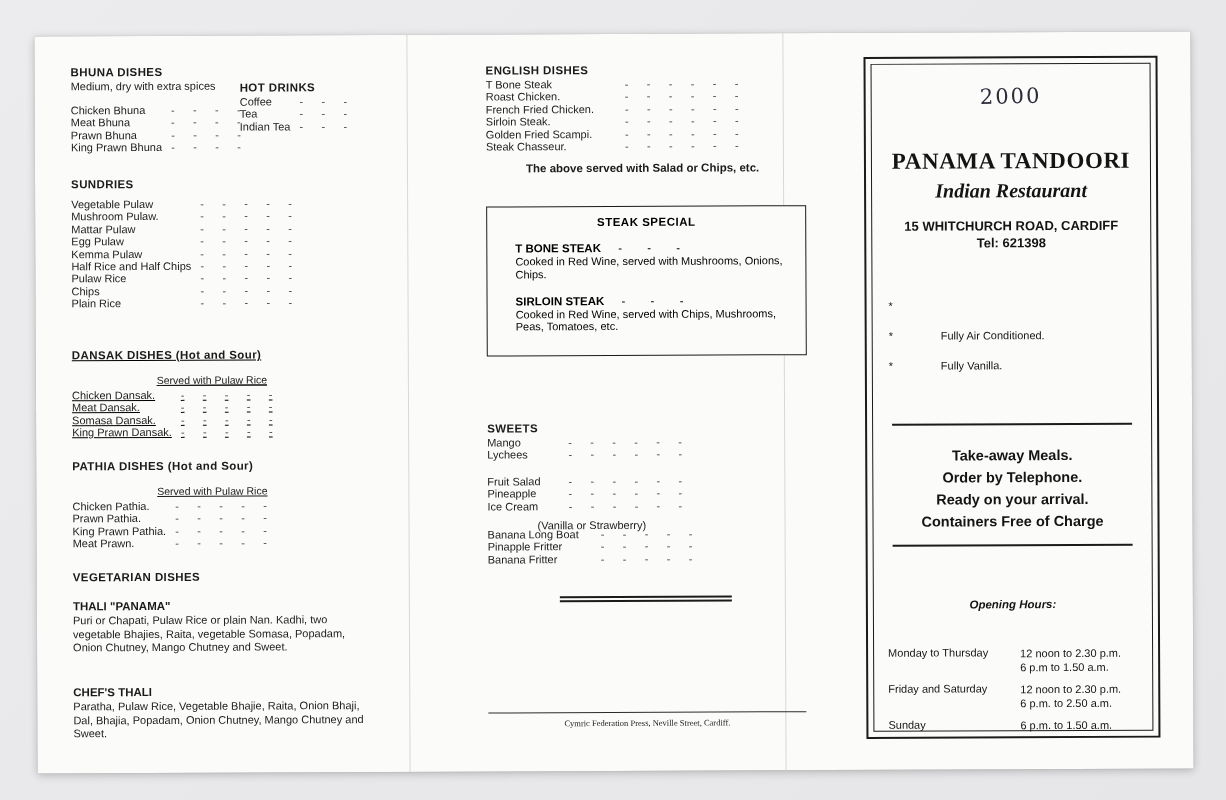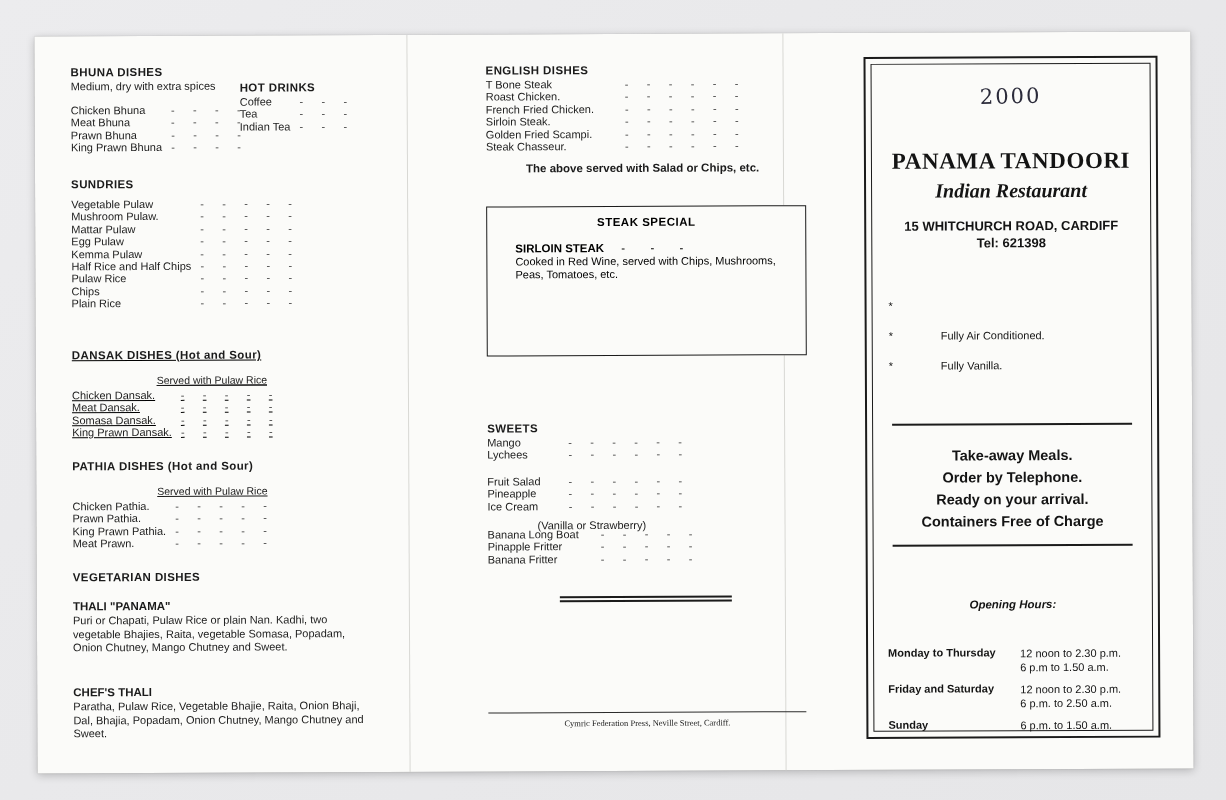--- a/index.html
+++ b/index.html
@@ -237,21 +237,21 @@
     font-weight: bold;
     color: #141414;
   }
   #hours {
     position: absolute;
     left: 20px; right: 14px; top: 588px;
     font-size: 11px;
     color: #141414;
   }
   #hours .row { display: flex; margin-bottom: 8px; }
-  #hours .day { width: 132px; flex: none; font-weight: bold; }
+  #hours .day { width: 132px; flex: none; font-weight: normal; }
   #hours .times { flex: 1; text-align: left; line-height: 14px; }
 </style>
 </head>
 <body>
 
 <div id="page">
   <div id="paper">
 
     <div class="fold" id="fold1"></div>
     <div class="fold" id="fold2"></div>
@@ -560,20 +560,27 @@
           </tr>
         </tbody>
           </table>
       </div>
 
       <div id="servedNote">The above served with Salad or Chips, etc.</div>
 
       <div id="steakBox">
         <div class="bx-title">STEAK SPECIAL</div>
 
+        <div class="steak-item">
+          <div class="hdr">
+            <span>T BONE STEAK</span>
+            <span class="dashes">- - -</span>
+          </div>
+          <div class="desc">Cooked in Red Wine, served with Mushrooms, Onions, Chips.</div>
+        </div>
 
         <div class="steak-item">
           <div class="hdr">
             <span>SIRLOIN STEAK</span>
             <span class="dashes">- - -</span>
           </div>
           <div class="desc">Cooked in Red Wine, served with Chips, Mushrooms,  Peas, Tomatoes, etc.</div>
         </div>
       </div>
 

